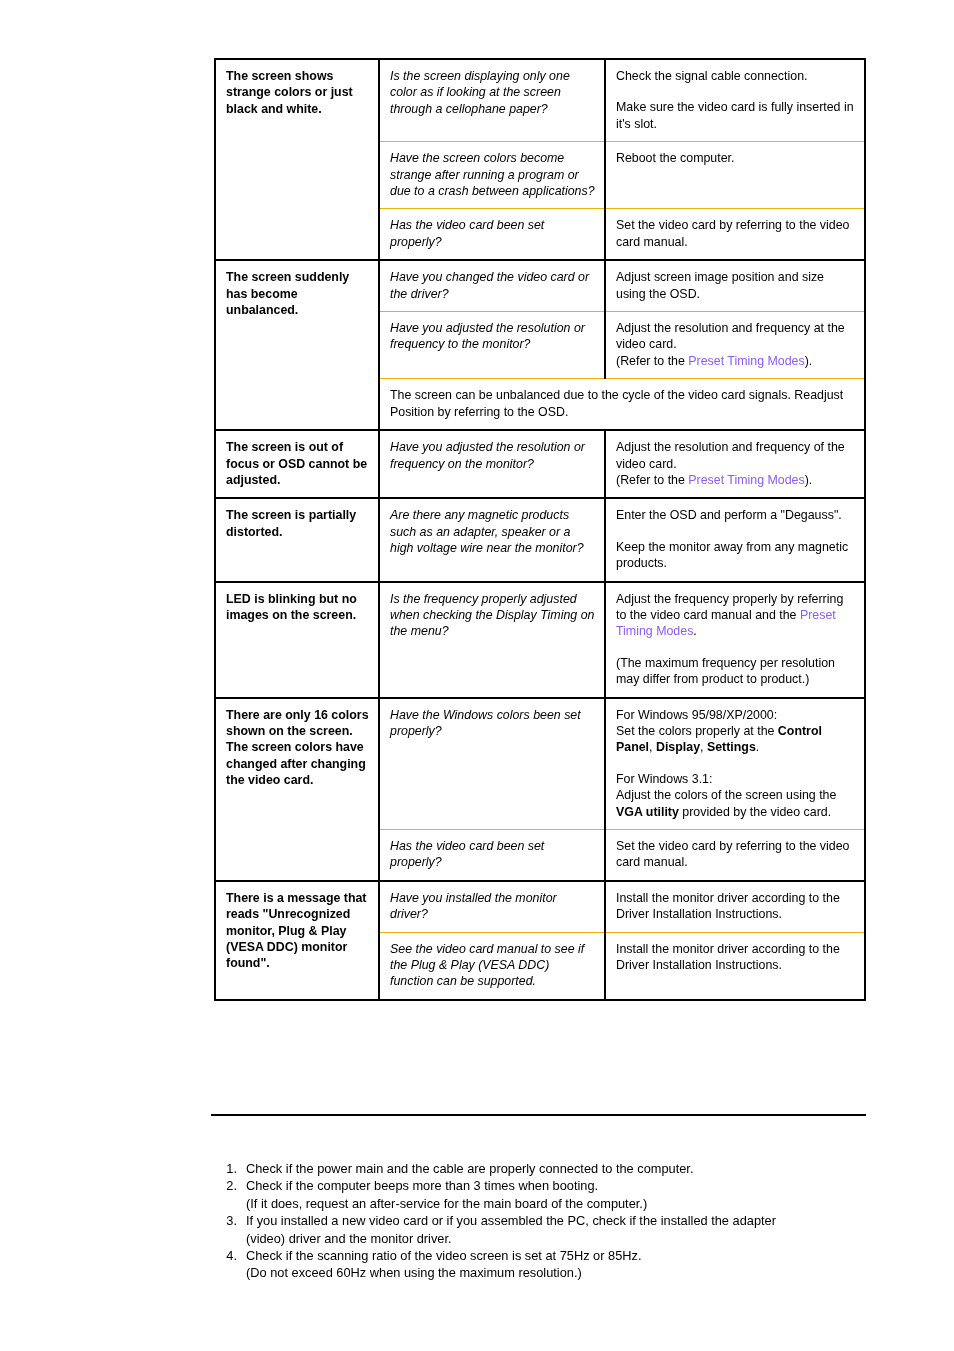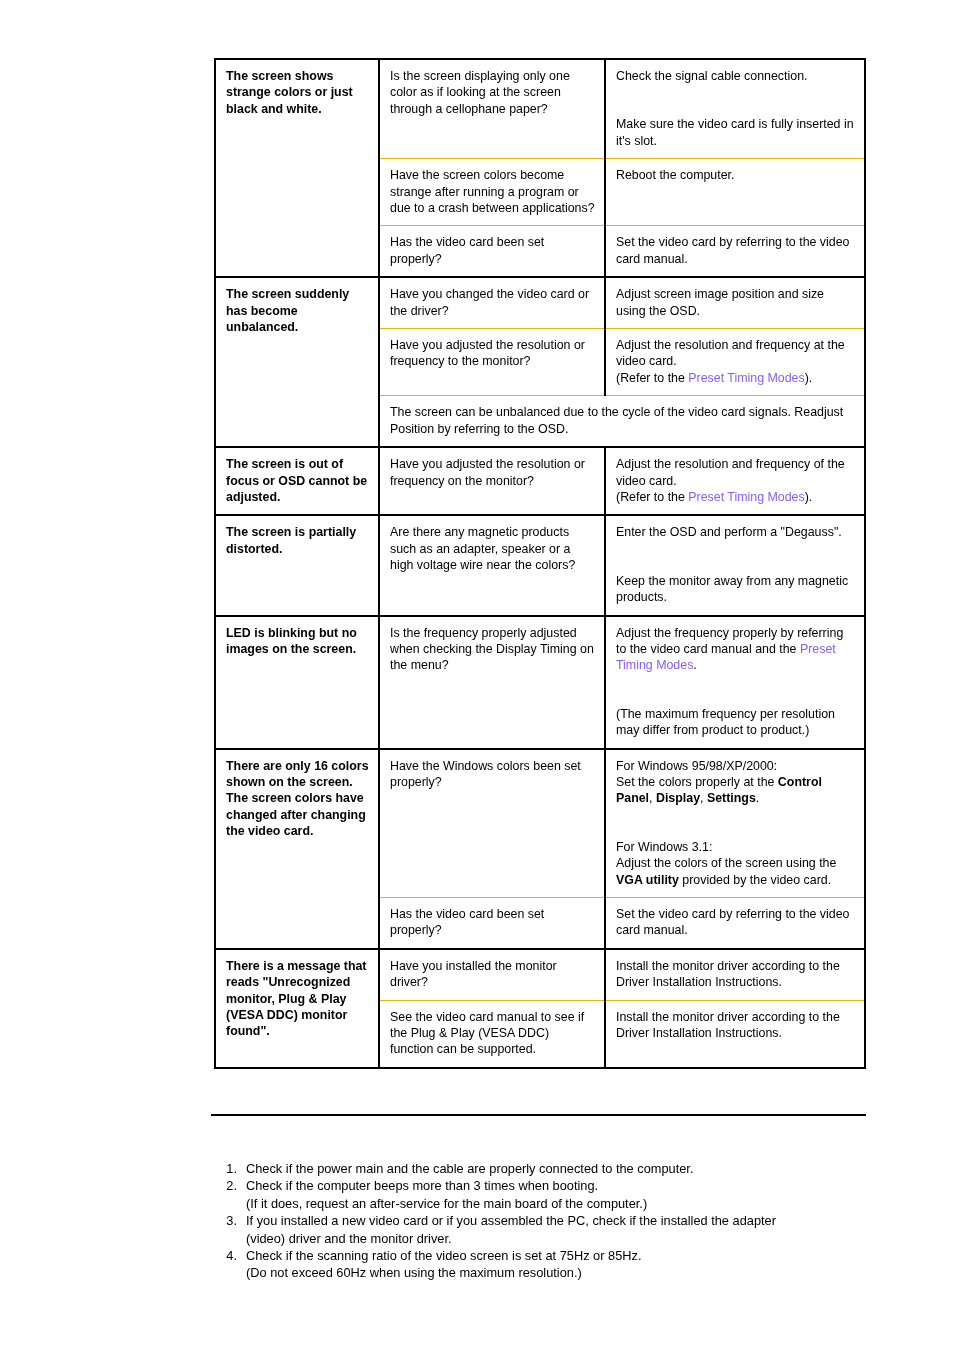--- a/index.html
+++ b/index.html
@@ -48,31 +48,32 @@
   }
   .ts-table tr.group-start > td {
     border-top: 2px solid #000;
   }
   .ts-table td.sym {
     font-weight: bold;
     border-right: 2px solid #000;
   }
   .ts-table td.q {
     border-right: 2px solid #000;
+    font-style: italic;
   }
   .ts-table td.note {
     font-weight: normal;
     border-right: none;
   }
 
   .ts-table td p {
     margin: 0;
   }
   .ts-table td p + p {
-    margin-top: 32px;
+    margin-top: 15px;
   }
 
   .lnk {
     color: #8b5cf6;
   }
   .b {
     font-weight: bold;
   }
 
   
@@ -177,21 +178,21 @@
         <tr class="group-start">
           <td class="sym" rowspan="1">The screen is out of focus or OSD cannot be adjusted.</td>
           <td class="q">Have you adjusted the resolution or frequency on the monitor?</td>
           <td>
             <p><span>Adjust the resolution and frequency of the video card.</span></p>
             <p style="margin-top: 0px;"><span>(Refer to the </span><span class="lnk">Preset Timing Modes</span><span>).</span></p>
           </td>
         </tr>
         <tr class="group-start">
           <td class="sym" rowspan="1">The screen is partially distorted.</td>
-          <td class="q">Are there any magnetic products such as an adapter, speaker or a high voltage wire near the colors?</td>
+          <td class="q">Are there any magnetic products such as an adapter, speaker or a high voltage wire near the monitor?</td>
           <td>
             <p><span>Enter the OSD and perform a "Degauss".</span></p>
             <p><span>Keep the monitor away from any magnetic products.</span></p>
           </td>
         </tr>
         <tr class="group-start">
           <td class="sym" rowspan="1">LED is blinking but no images on the screen.</td>
           <td class="q">Is the frequency properly adjusted when checking the Display Timing on the menu?</td>
           <td>
             <p><span>Adjust the frequency properly by referring to the video card manual and the </span><span class="lnk">Preset Timing Modes</span><span>.</span></p>

